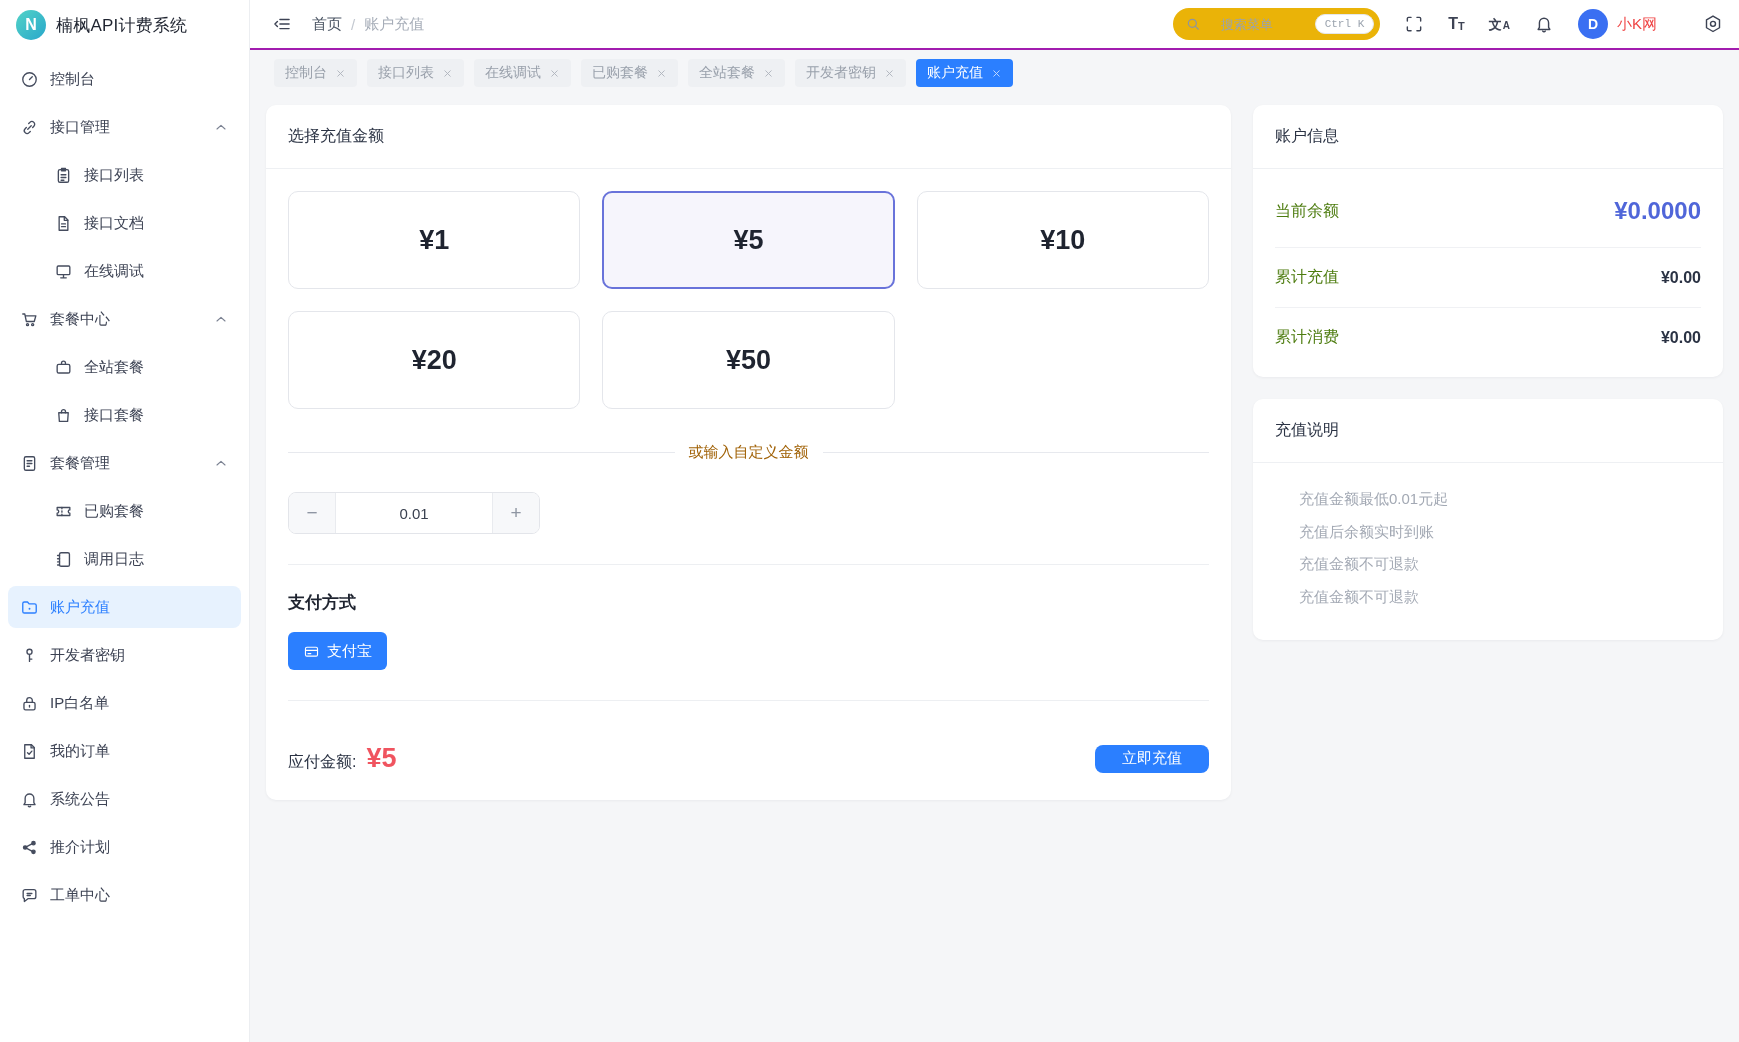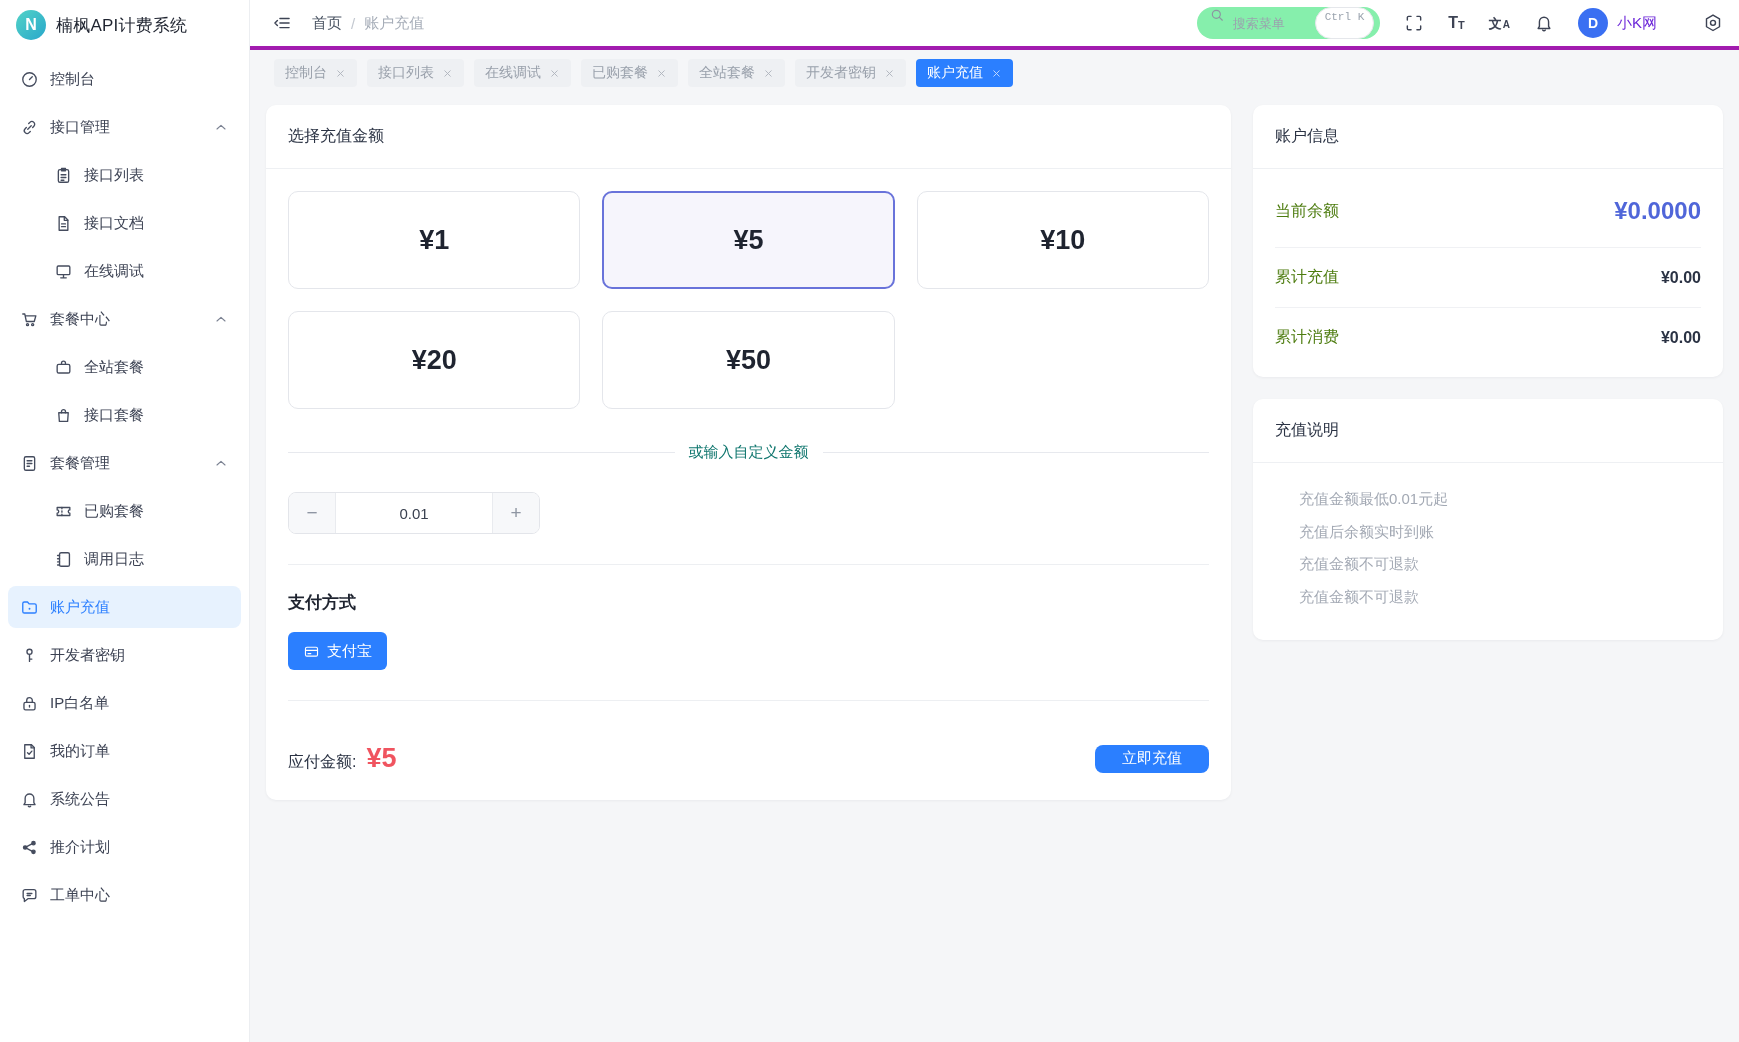--- a/index.html
+++ b/index.html
@@ -18,62 +18,62 @@
   .nav-item .nav-icon { width:19px; height:19px; color:#454c5e; flex-shrink:0; }
   .nav-item .nav-icon svg { width:19px; height:19px; fill:none; stroke:currentColor; stroke-width:1.7; stroke-linecap:round; stroke-linejoin:round; }
   .nav-item.sub { padding-left:46px; }
   .nav-item.active { background:#e7f2fe; color:#2b7fff; }
   .nav-item.active .nav-icon { color:#2b7fff; }
   .nav-chevron { margin-left:auto; width:16px; height:16px; color:#7b8292; }
   .nav-chevron svg { width:16px; height:16px; fill:none; stroke:currentColor; stroke-width:1.7; stroke-linecap:round; stroke-linejoin:round; }
 
   
   .main-col { flex:1; display:flex; flex-direction:column; min-width:0; }
-  .topbar { height:50px; background:#fff; border-bottom:4px solid #a21caf; display:flex; align-items:center; padding:0 16px 0 22px; gap:20px; flex-shrink:0; }
+  .topbar { height:50px; background:#fff; border-bottom:2px solid #a21caf; display:flex; align-items:center; padding:0 16px 0 22px; gap:20px; flex-shrink:0; }
   .fold-btn { width:20px; height:20px; color:#3d4354; cursor:pointer; }
   .fold-btn svg, .icon-btn svg { width:20px; height:20px; fill:none; stroke:currentColor; stroke-width:1.7; stroke-linecap:round; stroke-linejoin:round; }
   .breadcrumb { display:flex; gap:9px; font-size:15px; align-items:center; }
   .crumb-home { color:#4b5563; cursor:pointer; }
   .crumb-sep { color:#c3c8d0; }
   .crumb-cur { color:#a6adb8; }
   .topbar-right { margin-left:auto; display:flex; align-items:center; gap:24px; }
-  .search-pill { display:flex; gap:8px; background:#86efac; border-radius:999px; height:32px; padding:0 6px 0 12px; cursor:text; }
+  .search-pill { display:flex; align-items:center; gap:20px; background:#eab308; border-radius:999px; height:32px; padding:0 6px 0 12px; cursor:text; }
   .search-pill .s-icon { width:16px; height:16px; color:#8d95a1; }
   .search-pill .s-icon svg { width:16px; height:16px; fill:none; stroke:currentColor; stroke-width:1.8; stroke-linecap:round; }
   .search-pill input { border:none; background:transparent; outline:none; width:74px; font-size:13px; color:#4b5563; font-family:inherit; }
   .search-pill input::placeholder { color:#9aa3ae; }
   .kbd { background:#fff; border:1px solid #e5e7eb; border-radius:999px; font-family:"Liberation Mono",monospace; font-size:11px; color:#9aa3ae; padding:3px 9px; white-space:nowrap; }
   .icon-btn { width:20px; height:20px; color:#3d4354; cursor:pointer; position:relative; }
   .glyph-icon { color:#3d4354; cursor:pointer; line-height:1; display:flex; align-items:flex-end; }
   .glyph-big { font-size:16px; font-weight:bold; }
   .glyph-small { font-size:11px; font-weight:bold; }
   .tr-cn { font-size:13px; font-weight:bold; }
   .tr-en { font-size:10px; font-weight:bold; margin-left:1px; }
   .user-chip { display:flex; align-items:center; gap:9px; cursor:pointer; }
   .avatar { width:30px; height:30px; border-radius:50%; background:#3a6ff2; color:#fff; display:flex; align-items:center; justify-content:center; font-size:14px; font-weight:bold; }
-  .username { font-size:15px; color:#6d28d9; }
+  .username { font-size:15px; color:#ef4444; }
   .gear-btn { margin-left:22px; }
 
   
   .tabbar { display:flex; gap:10px; padding:9px 24px 4px; align-items:center; flex-shrink:0; }
   .tab { display:flex; align-items:center; gap:8px; background:#eef0f3; color:#99a0ab; font-size:14px; height:28px; padding:0 11px; border-radius:4px; cursor:pointer; white-space:nowrap; }
   .tab.active { background:#2b7fff; color:#fff; }
   .tab-x { width:11px; height:11px; opacity:.75; cursor:pointer; }
   .tab-x svg { width:11px; height:11px; fill:none; stroke:currentColor; stroke-width:2; stroke-linecap:round; }
 
   
   .content { flex:1; display:flex; gap:22px; padding:14px 16px 0; align-items:flex-start; min-height:0; }
   .card { background:#fff; border-radius:10px; box-shadow:0 1px 3px rgba(15,23,42,.05); }
   .card-header { padding:21px 22px; border-bottom:1px solid #eef0f3; font-size:16px; color:#2b3344; }
   .main-card { flex:1; }
   .main-body { padding:22px 22px 26px; }
   .amt-grid { display:grid; grid-template-columns:repeat(3,1fr); gap:22px; }
   .amt-btn { height:98px; border:1px solid #e4e6eb; border-radius:10px; background:#fff; display:flex; align-items:center; justify-content:center; font-size:27px; font-weight:bold; color:#1f2430; cursor:pointer; }
   .amt-btn.selected { border:2px solid #6973da; background:#f6f5fc; }
-  .custom-divider { display:flex; align-items:center; gap:14px; margin-top:34px; color:#0f766e; font-size:15px; }
+  .custom-divider { display:flex; align-items:center; gap:14px; margin-top:34px; color:#a16207; font-size:15px; }
   .custom-divider::before, .custom-divider::after { content:""; flex:1; height:1px; background:#e7e9ee; }
   .stepper { margin-top:30px; display:flex; width:252px; height:42px; border:1px solid #e3e5ea; border-radius:8px; overflow:hidden; background:#fff; }
   .step-btn { width:47px; background:#f7f8fa; display:flex; align-items:center; justify-content:center; color:#8f96a3; font-size:19px; cursor:pointer; user-select:none; flex-shrink:0; }
   .step-btn.minus { border-right:1px solid #e9ebef; }
   .step-btn.plus { border-left:1px solid #e9ebef; }
   .step-value { flex:1; border:none; outline:none; text-align:center; font-size:15px; color:#3a4150; font-family:inherit; min-width:0; }
   .hr { height:1px; background:#edeff2; margin-top:30px; }
   .pay-title { margin-top:26px; font-size:17px; font-weight:bold; color:#1f2430; }
   .alipay-btn { margin-top:18px; display:inline-flex; align-items:center; gap:7px; background:#2b7fff; color:#fff; font-size:15px; height:38px; padding:0 15px; border-radius:6px; cursor:pointer; border:none; font-family:Liberation Sans, sans-serif; }
   .alipay-btn .a-icon { width:17px; height:17px; }

